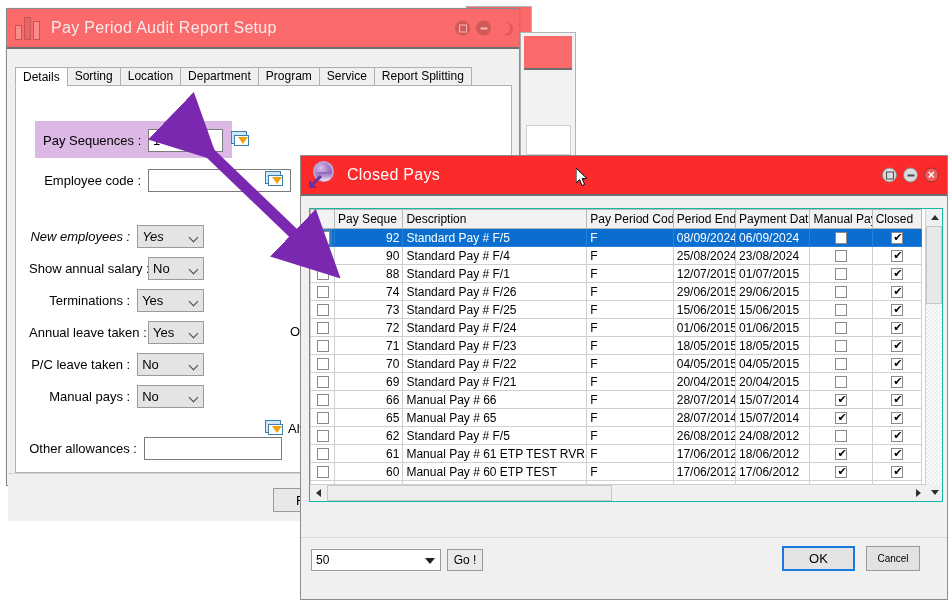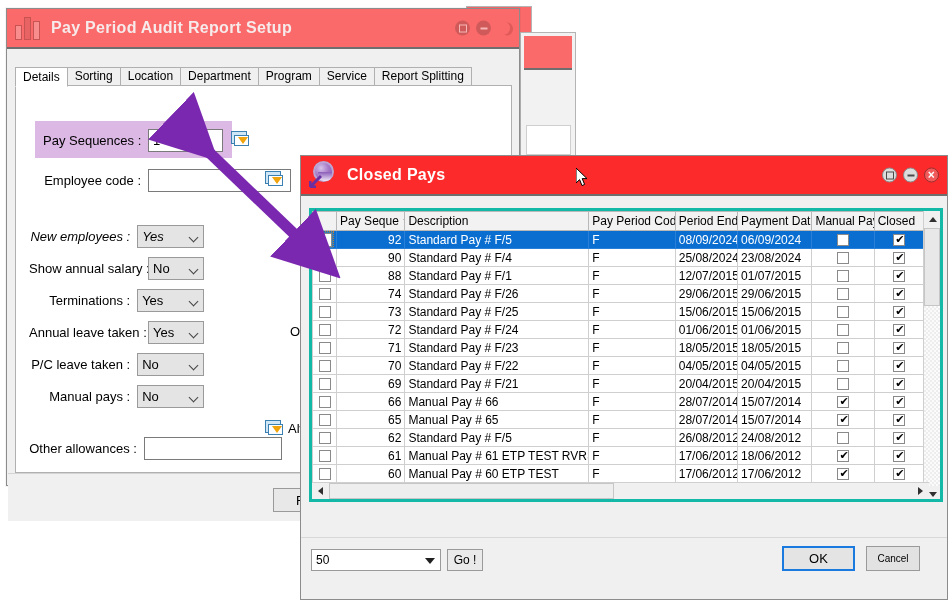--- a/index.html
+++ b/index.html
@@ -16,21 +16,21 @@
 
   
   .win { position: absolute; background: #f0f0f0; border: 1px solid #9a9a9a; }
   .titlebar {
     position: relative;
     height: 38px;
     display: flex; align-items: center;
     padding-left: 8px;
     color: #ffffff;
     font-size: 16px;
-    font-weight: bold;
+    font-weight: normal;
     letter-spacing: .3px;
   }
   .titlebar .tb-title { margin-left: 10px; white-space: nowrap; }
   .tb-buttons { position: absolute; right: 8px; top: 50%; transform: translateY(-50%); display: flex; gap: 6px; align-items: center; }
 
   
   #mainwin {
     left: 6px; top: 8px; width: 514px; height: 478px;
     border: 1px solid #8c8c8c;
     background: #f0f0f0;
@@ -123,21 +123,21 @@
 
   .cp-tbtn { width:15px; height:15px; border-radius:50%; position:relative; display:inline-block; background:#dcdcdc; border:1px solid #8a8a8a; }
   .cp-tbtn::after { content:""; position:absolute; left:50%; top:50%; transform:translate(-50%,-50%); }
   .cp-tbtn.maxi::after { width:6px; height:6px; border:1px solid #4a4a4a; }
   .cp-tbtn.mini::after { width:7px; height:2px; background:#4a4a4a; }
   .cp-tbtn.close { background:#f05a5a; border-color:#9a3030; }
   .cp-tbtn.close::after { content:"\00D7"; color:#fff; font-size:12px; line-height:11px; font-weight:bold; border:none; }
 
   .grid-wrap {
     position:absolute; left:8px; top:52px; width:634px; height:294px;
-    background:#ffffff; border:3px solid #14b8a6; overflow:hidden;
+    background:#ffffff; border:1px solid #14b8a6; overflow:hidden;
   }
   table.grid { border-collapse: collapse; table-layout: fixed; width: 612px; font-size:12px; }
   table.grid th, table.grid td {
     border: 1px solid #cfcfcf; padding: 0 3px; height: 18px; overflow:hidden; white-space:nowrap;
   }
   table.grid th {
     background:#f2f2f2; border-color:#b8b8b8; font-weight:normal; text-align:left;
     height:19px; position:relative;
   }
   table.grid tr.sel td { background:#0a6ed1; color:#fff; border-color:#2a80d8; }

